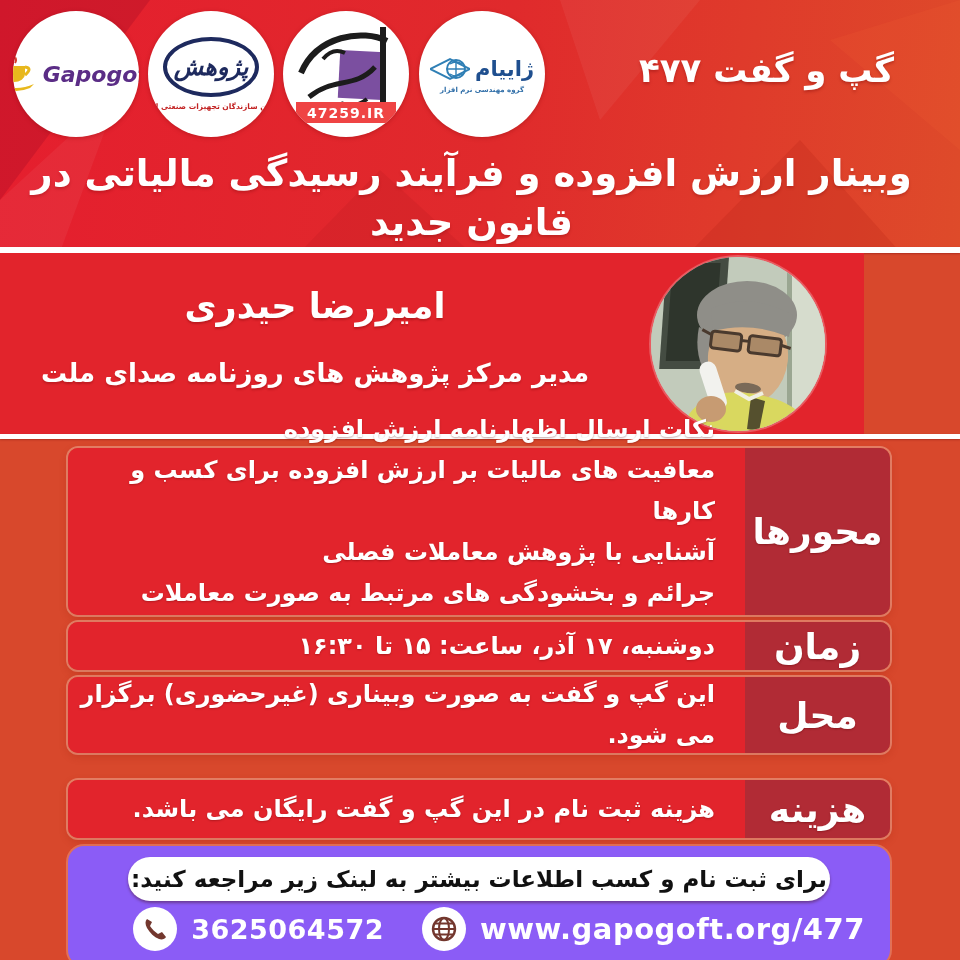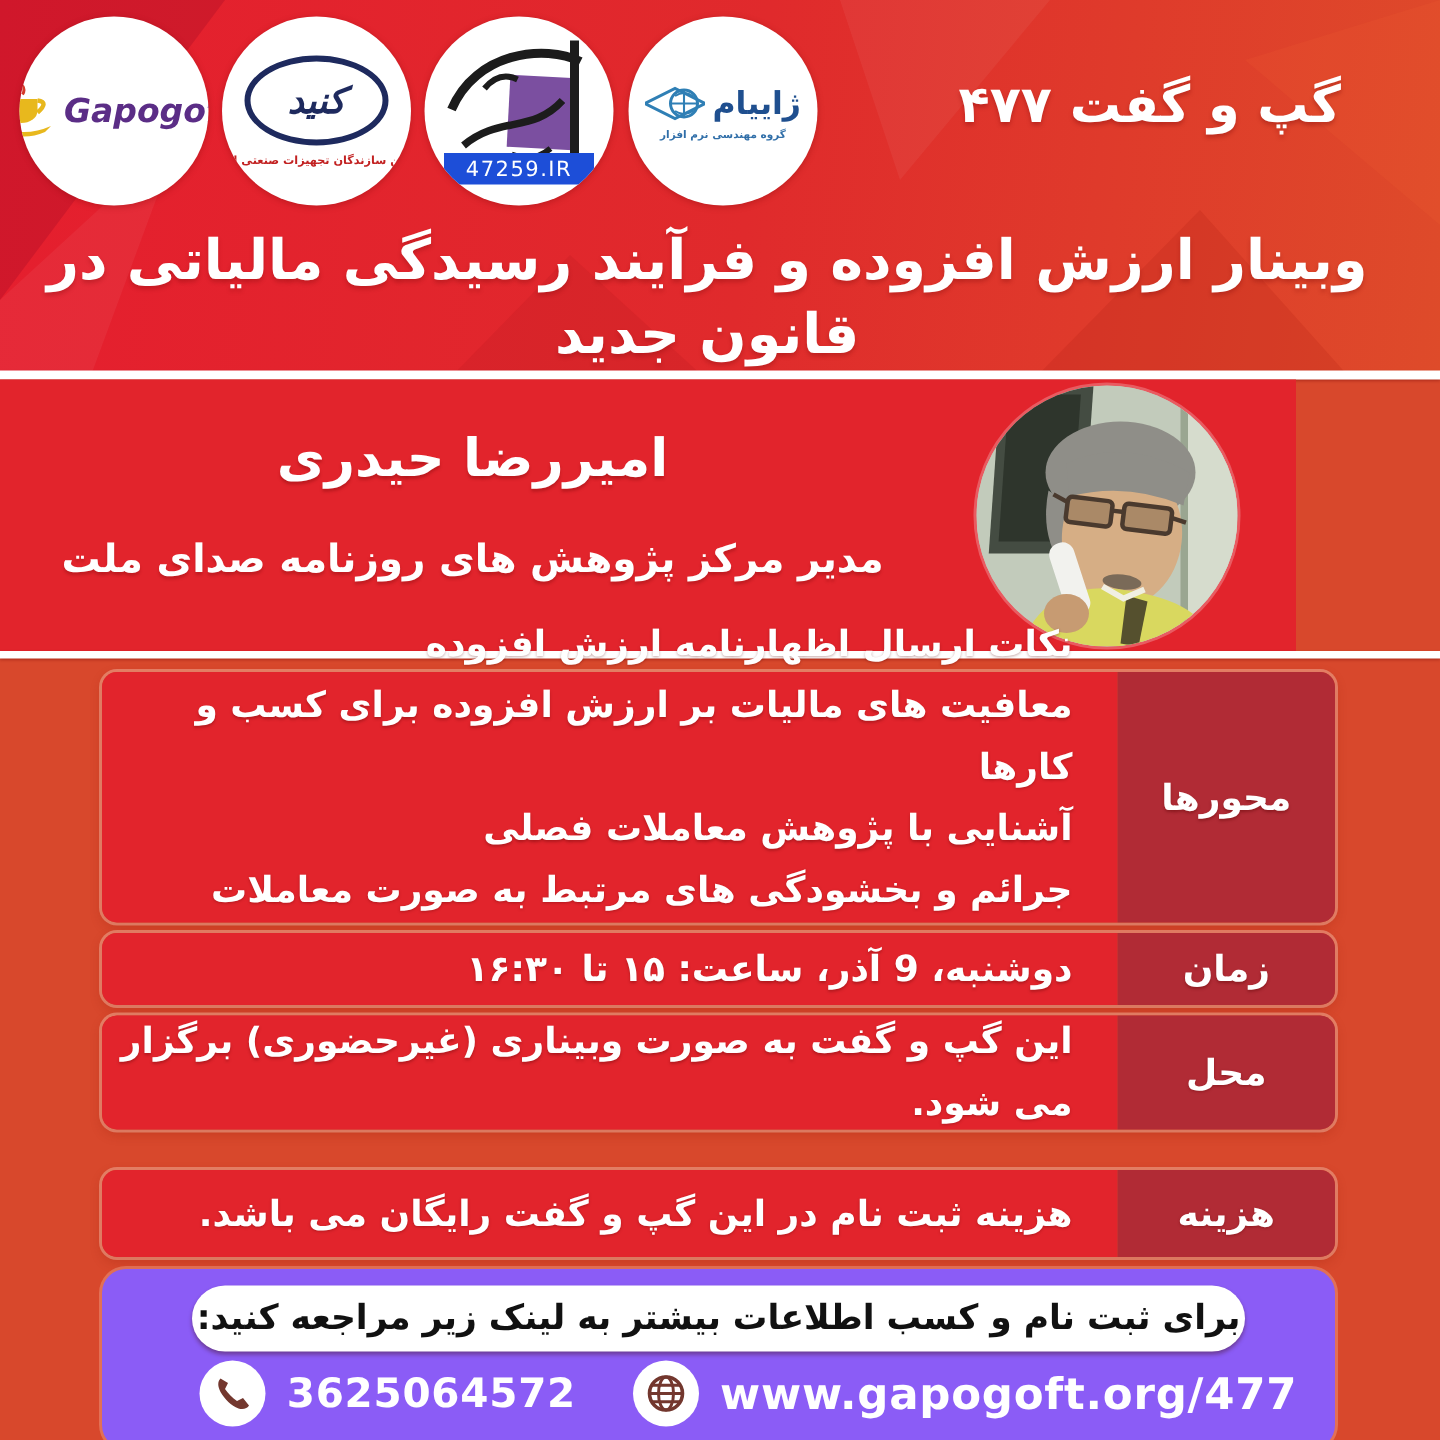--- a/index.html
+++ b/index.html
@@ -35,21 +35,21 @@
   .gapogoft-word{color:#5b2d86; font-size:22px; font-weight:bold; font-style:italic;}
   .satsa-oval{
     width:88px; height:52px; border:4px solid #1e2a5e; border-radius:50%;
     display:flex; align-items:center; justify-content:center;
     color:#1e2a5e; font-size:24px; font-weight:bold; font-style:italic; direction:rtl;
   }
   .satsa-caption{margin-top:5px; color:#c22121; font-size:7.5px; font-weight:bold; direction:rtl; white-space:nowrap;}
   .callig-wrap{position:relative; width:126px; height:126px;}
   .callig-badge{
     position:absolute; left:13px; bottom:14px; width:100px; height:21px;
-    background:#1d4ed8; color:#fff; font-size:14px; font-weight:normal;
+    background:#ef4444; color:#fff; font-size:14px; font-weight:bold;
     display:flex; align-items:center; justify-content:center; letter-spacing:1px;
   }
   .vaypayam-row{display:flex; align-items:center; gap:5px; direction:rtl;}
   .vaypayam-word{color:#1f4f8f; font-size:21px; font-weight:bold;}
   .vaypayam-caption{margin-top:3px; color:#2f6ea8; font-size:7px; font-weight:bold; direction:rtl;}
   
   .divider{position:absolute; left:0; width:960px; background:#ffffff; box-shadow:0 1px 2px rgba(120,10,10,.4);}
   .divider.d1{top:247px; height:6px;}
   .divider.d2{top:434px; height:5px;}
   
@@ -84,21 +84,21 @@
   .row-content{
     position:absolute; left:0; top:0; bottom:0; right:145px;
     background:#e2242c; border-radius:10px 0 0 10px;
     display:flex; flex-direction:column; justify-content:center;
     direction:rtl; padding-right:30px; box-sizing:border-box;
   }
   .row-label{
     position:absolute; right:0; top:0; bottom:0; width:145px;
     background:#b12b35; border-radius:0 10px 10px 0;
     display:flex; align-items:center; justify-content:center;
-    color:#fff; font-size:24px; font-weight:bold; direction:rtl;
+    color:#fff; font-size:36px; font-weight:bold; direction:rtl;
     text-shadow:0 1px 2px rgba(90,5,5,.4);
   }
   .row-line{
     color:#fff; font-size:24px; font-weight:bold; line-height:41px;
     text-shadow:0 1px 2px rgba(90,5,5,.35); text-align:right;
   }
   
   .footer-card{
     position:absolute; top:846px; left:68px; width:822px; height:120px;
     background:#8b5cf6; border-radius:16px;
@@ -146,21 +146,21 @@
           <path d="M8 12 h22 v8 a11 8 0 0 1 -22 0 z" fill="#e8b81d"></path>
           <path d="M30 13 q8 1 0 8" stroke="#e8b81d" stroke-width="3" fill="none"></path>
           <path d="M3 30 q18 8 36 0 l-4 4 q-14 6 -28 0 z" fill="#e8b81d"></path>
         </svg>
         <span class="gapogoft-word">Gapogoft</span>
       </div>
     </div>
 
     <div class="logo-circle" style="left:148px;">
       <div class="satsa-oval">
-        <span>کنید</span>
+        <span>پژوهش</span>
       </div>
       <div class="satsa-caption">انجمن سازندگان تجهیزات صنعتی ایران</div>
     </div>
 
     <div class="logo-circle" style="left:283px;">
       <div class="callig-wrap">
         <svg width="126" height="126" viewBox="0 0 126 126">
           <rect x="56" y="40" width="44" height="48" fill="#7b4fa0" transform="rotate(3 78 64)"></rect>
           <path d="M18 62 C34 24 80 18 104 30" stroke="#1c1c1c" stroke-width="6" fill="none"></path>
           <path d="M100 16 L100 92" stroke="#1c1c1c" stroke-width="6" fill="none"></path>
@@ -232,21 +232,21 @@
       <div class="row-line">نکات ارسال اظهارنامه ارزش افزوده</div>
       <div class="row-line">معافیت های مالیات بر ارزش افزوده برای کسب و کارها</div>
       <div class="row-line">آشنایی با پژوهش معاملات فصلی</div>
       <div class="row-line">جرائم و بخشودگی های مرتبط به صورت معاملات فصلی</div>
     </div>
     <div class="row-label">محورها</div>
   </div>
 
   <div class="info-row row-time">
     <div class="row-content">
-      <div class="row-line">دوشنبه، 9 آذر، ساعت: ۱۵ تا ۱۶:۳۰</div>
+      <div class="row-line">دوشنبه، ۱۷ آذر، ساعت: ۱۵ تا ۱۶:۳۰</div>
     </div>
     <div class="row-label">زمان</div>
   </div>
 
   <div class="info-row row-place">
     <div class="row-content">
       <div class="row-line">این گپ و گفت به صورت وبیناری (غیرحضوری) برگزار می شود.</div>
     </div>
     <div class="row-label">محل</div>
   </div>

